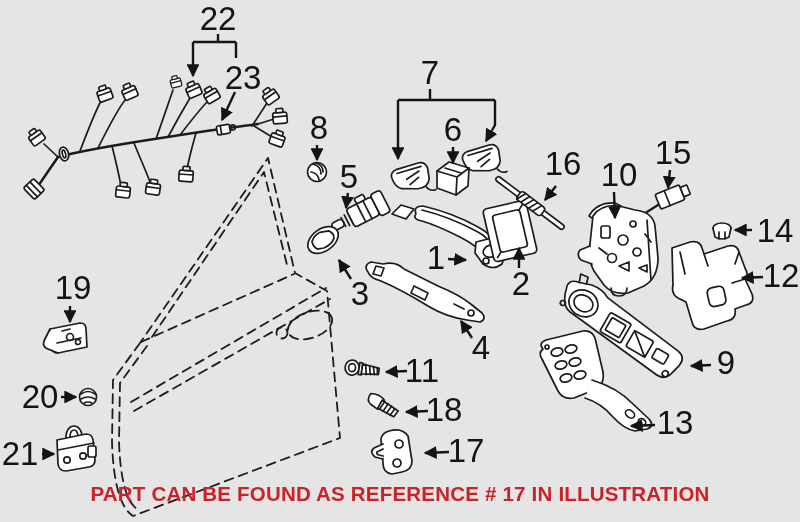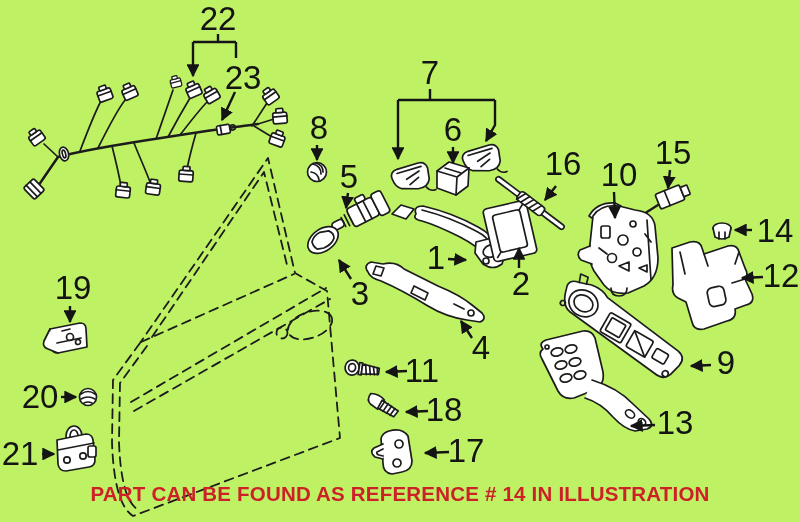--- a/index.html
+++ b/index.html
@@ -1,16 +1,16 @@
 <!DOCTYPE html>
 <html><head>
 <meta charset="utf-8">
 <style>
   html,body{margin:0;padding:0;background:#ffffff}
-  .stage{position:relative;width:800px;height:522px;background:#bef264;overflow:hidden;
+  .stage{position:relative;width:800px;height:522px;background:#e5e5e5;overflow:hidden;
          font-family:"Liberation Sans",sans-serif}
   svg{position:absolute;left:0;top:0}
   .art{stroke:#1c1c1c;fill:none;stroke-width:1.7;stroke-linecap:round;stroke-linejoin:round}
   .dash{stroke-dasharray:9 6;stroke-width:1.8}
   .thick{stroke-width:2.4}
   .fillw{fill:#fff}
   .leader{stroke:#141414;stroke-width:2.4;fill:none;stroke-linecap:butt}
   .co text{font:400 33px "Liberation Sans",sans-serif;fill:#141414;stroke:none;text-anchor:middle}
   .caption{position:absolute;left:0;top:482px;width:800px;text-align:center;
            font-weight:700;font-size:20.5px;letter-spacing:.2px;white-space:nowrap;color:#cc2127}
@@ -343,14 +343,14 @@
       <path class="leader" marker-end="url(#ah)" d="M61 397 L76 397"></path>
       <text x="40" y="408">20</text>
     </g>
     <g class="co">
       <path class="leader" marker-end="url(#ah)" d="M42 454 L54 454"></path>
       <text x="20" y="465">21</text>
     </g>
   </g>
 </svg>
 
-<div class="caption" style="color: rgb(204, 33, 39);">PART CAN BE FOUND AS REFERENCE # 14 IN ILLUSTRATION</div>
+<div class="caption" style="color: rgb(204, 33, 39);">PART CAN BE FOUND AS REFERENCE # 17 IN ILLUSTRATION</div>
 </div>
 
 </body></html>

